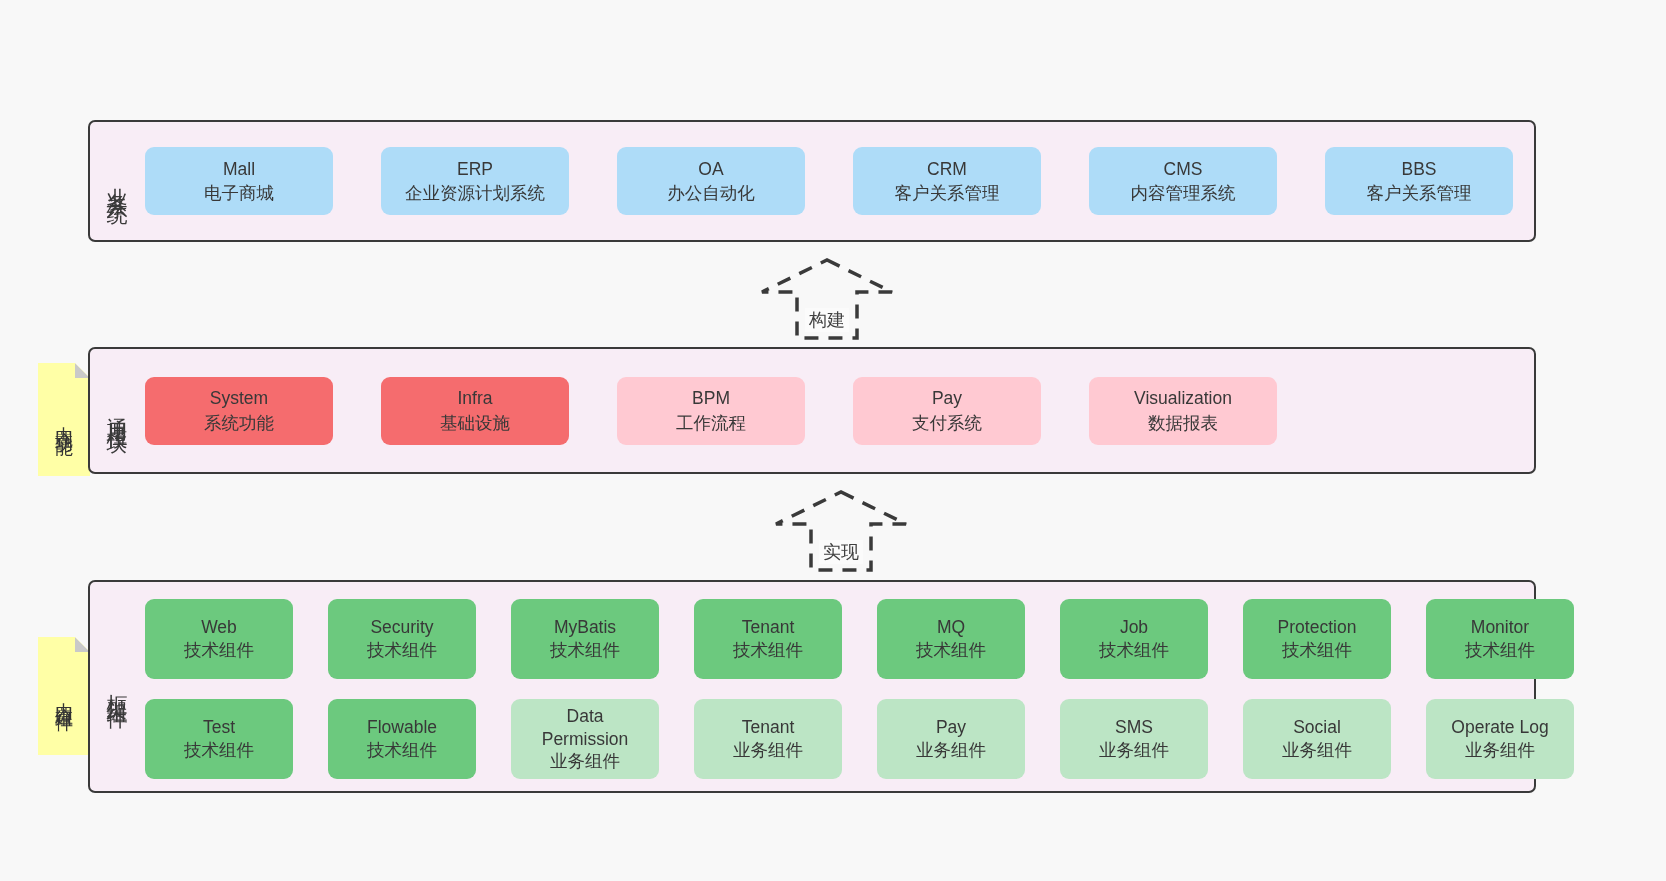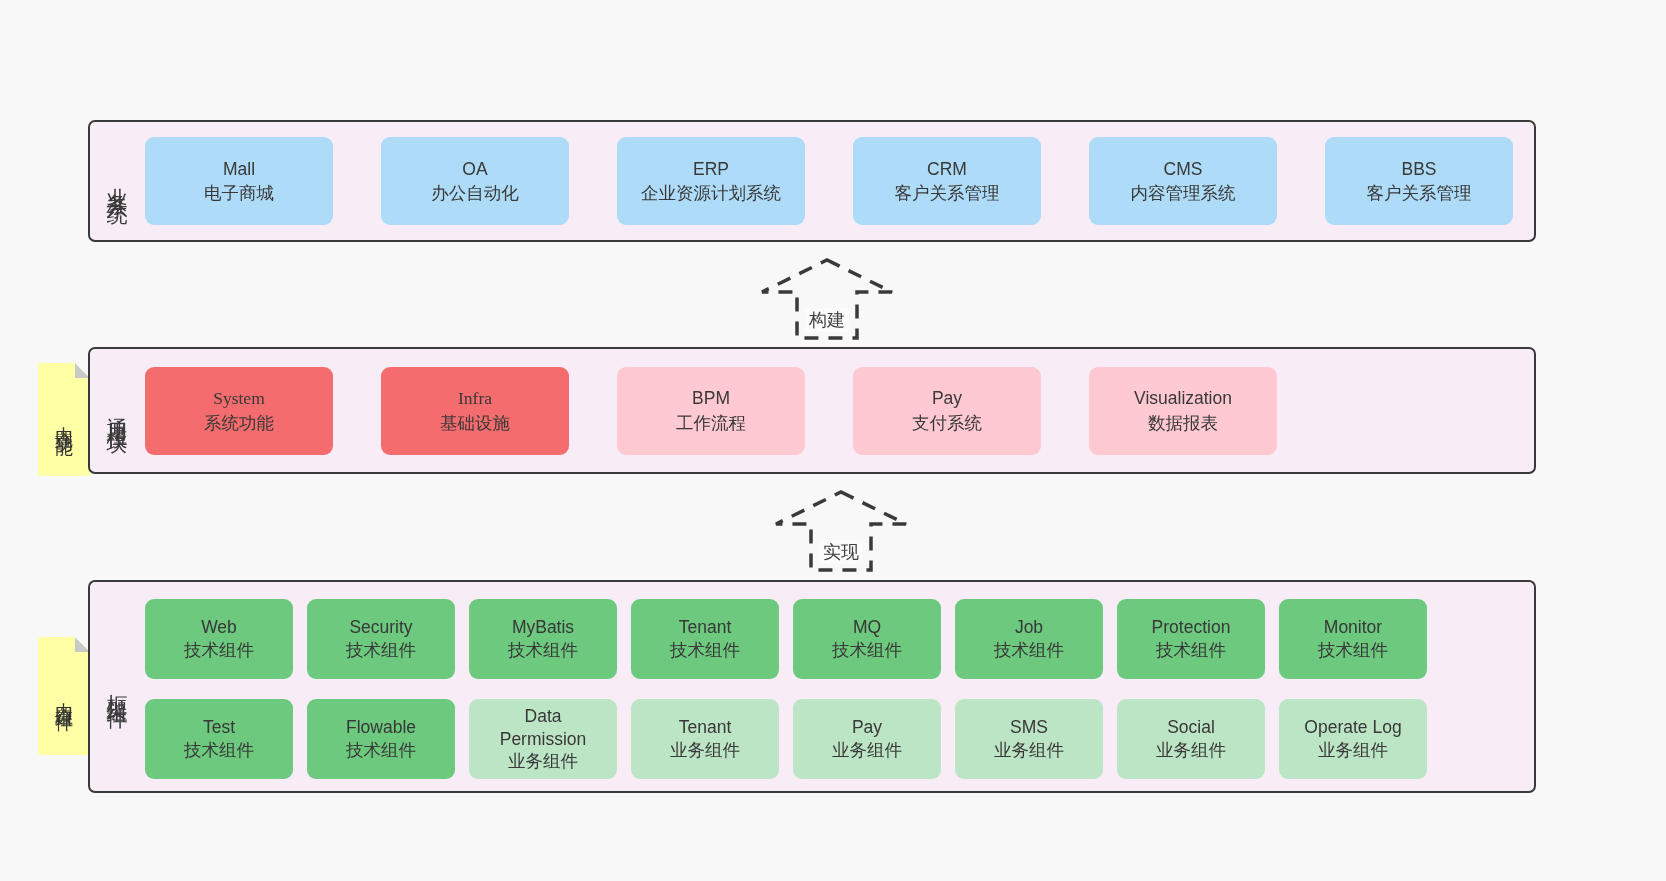--- a/index.html
+++ b/index.html
@@ -29,29 +29,29 @@
     font-size:21px;letter-spacing:5px;color:var(--text);
   }
   .boxes{
     position:absolute;left:55px;top:0;bottom:0;
     display:flex;align-items:center;gap:48px;
   }
   .rows{
     position:absolute;left:55px;top:17px;
     display:flex;flex-direction:column;gap:20px;
   }
-  .row{display:flex;gap:14px;}
+  .row{display:flex;gap:35px;}
   .box{
-    width:188px;height:88px;border-radius:9px;
+    width:188px;height:68px;border-radius:9px;
     display:flex;flex-direction:column;align-items:center;justify-content:center;
     text-align:center;font-size:17.5px;line-height:1.4;color:#383838;
   }
   #band-framework .box{width:148px;height:80px;line-height:1.3;}
   .blue{background:var(--blue-box);}
-  .red{background:var(--red-box);font-family:Liberation Serif, serif;}
+  .red{background:var(--red-box);}
   .pink{background:var(--pink-box);text-align:right;}
   .green{background:var(--green-box);}
   .lgreen{background:var(--light-green-box);}
   .en.narrow{max-width:96px;}
   .sticky{
     position:absolute;width:52px;background:var(--sticky-bg);
     clip-path:polygon(0 0,calc(100% - 15px) 0,100% 15px,100% 100%,0 100%);
     display:flex;align-items:center;justify-content:center;
   }
   #sticky-modules{left:38px;top:363px;height:113px;}
@@ -91,26 +91,26 @@
 </div>
 
 <div class="band" id="band-business">
   <div class="side-label">业务系统</div>
   <div class="boxes">
     <div class="box blue">
       <div class="en">Mall</div>
       <div class="zh">电子商城</div>
     </div>
     <div class="box blue">
+      <div class="en">ERP</div>
+      <div class="zh">企业资源计划系统</div>
+    </div>
+    <div class="box blue">
       <div class="en">OA</div>
       <div class="zh">办公自动化</div>
-    </div>
-    <div class="box blue">
-      <div class="en">ERP</div>
-      <div class="zh">企业资源计划系统</div>
     </div>
     <div class="box blue">
       <div class="en">CRM</div>
       <div class="zh">客户关系管理</div>
     </div>
     <div class="box blue">
       <div class="en">CMS</div>
       <div class="zh">内容管理系统</div>
     </div>
     <div class="box blue">

